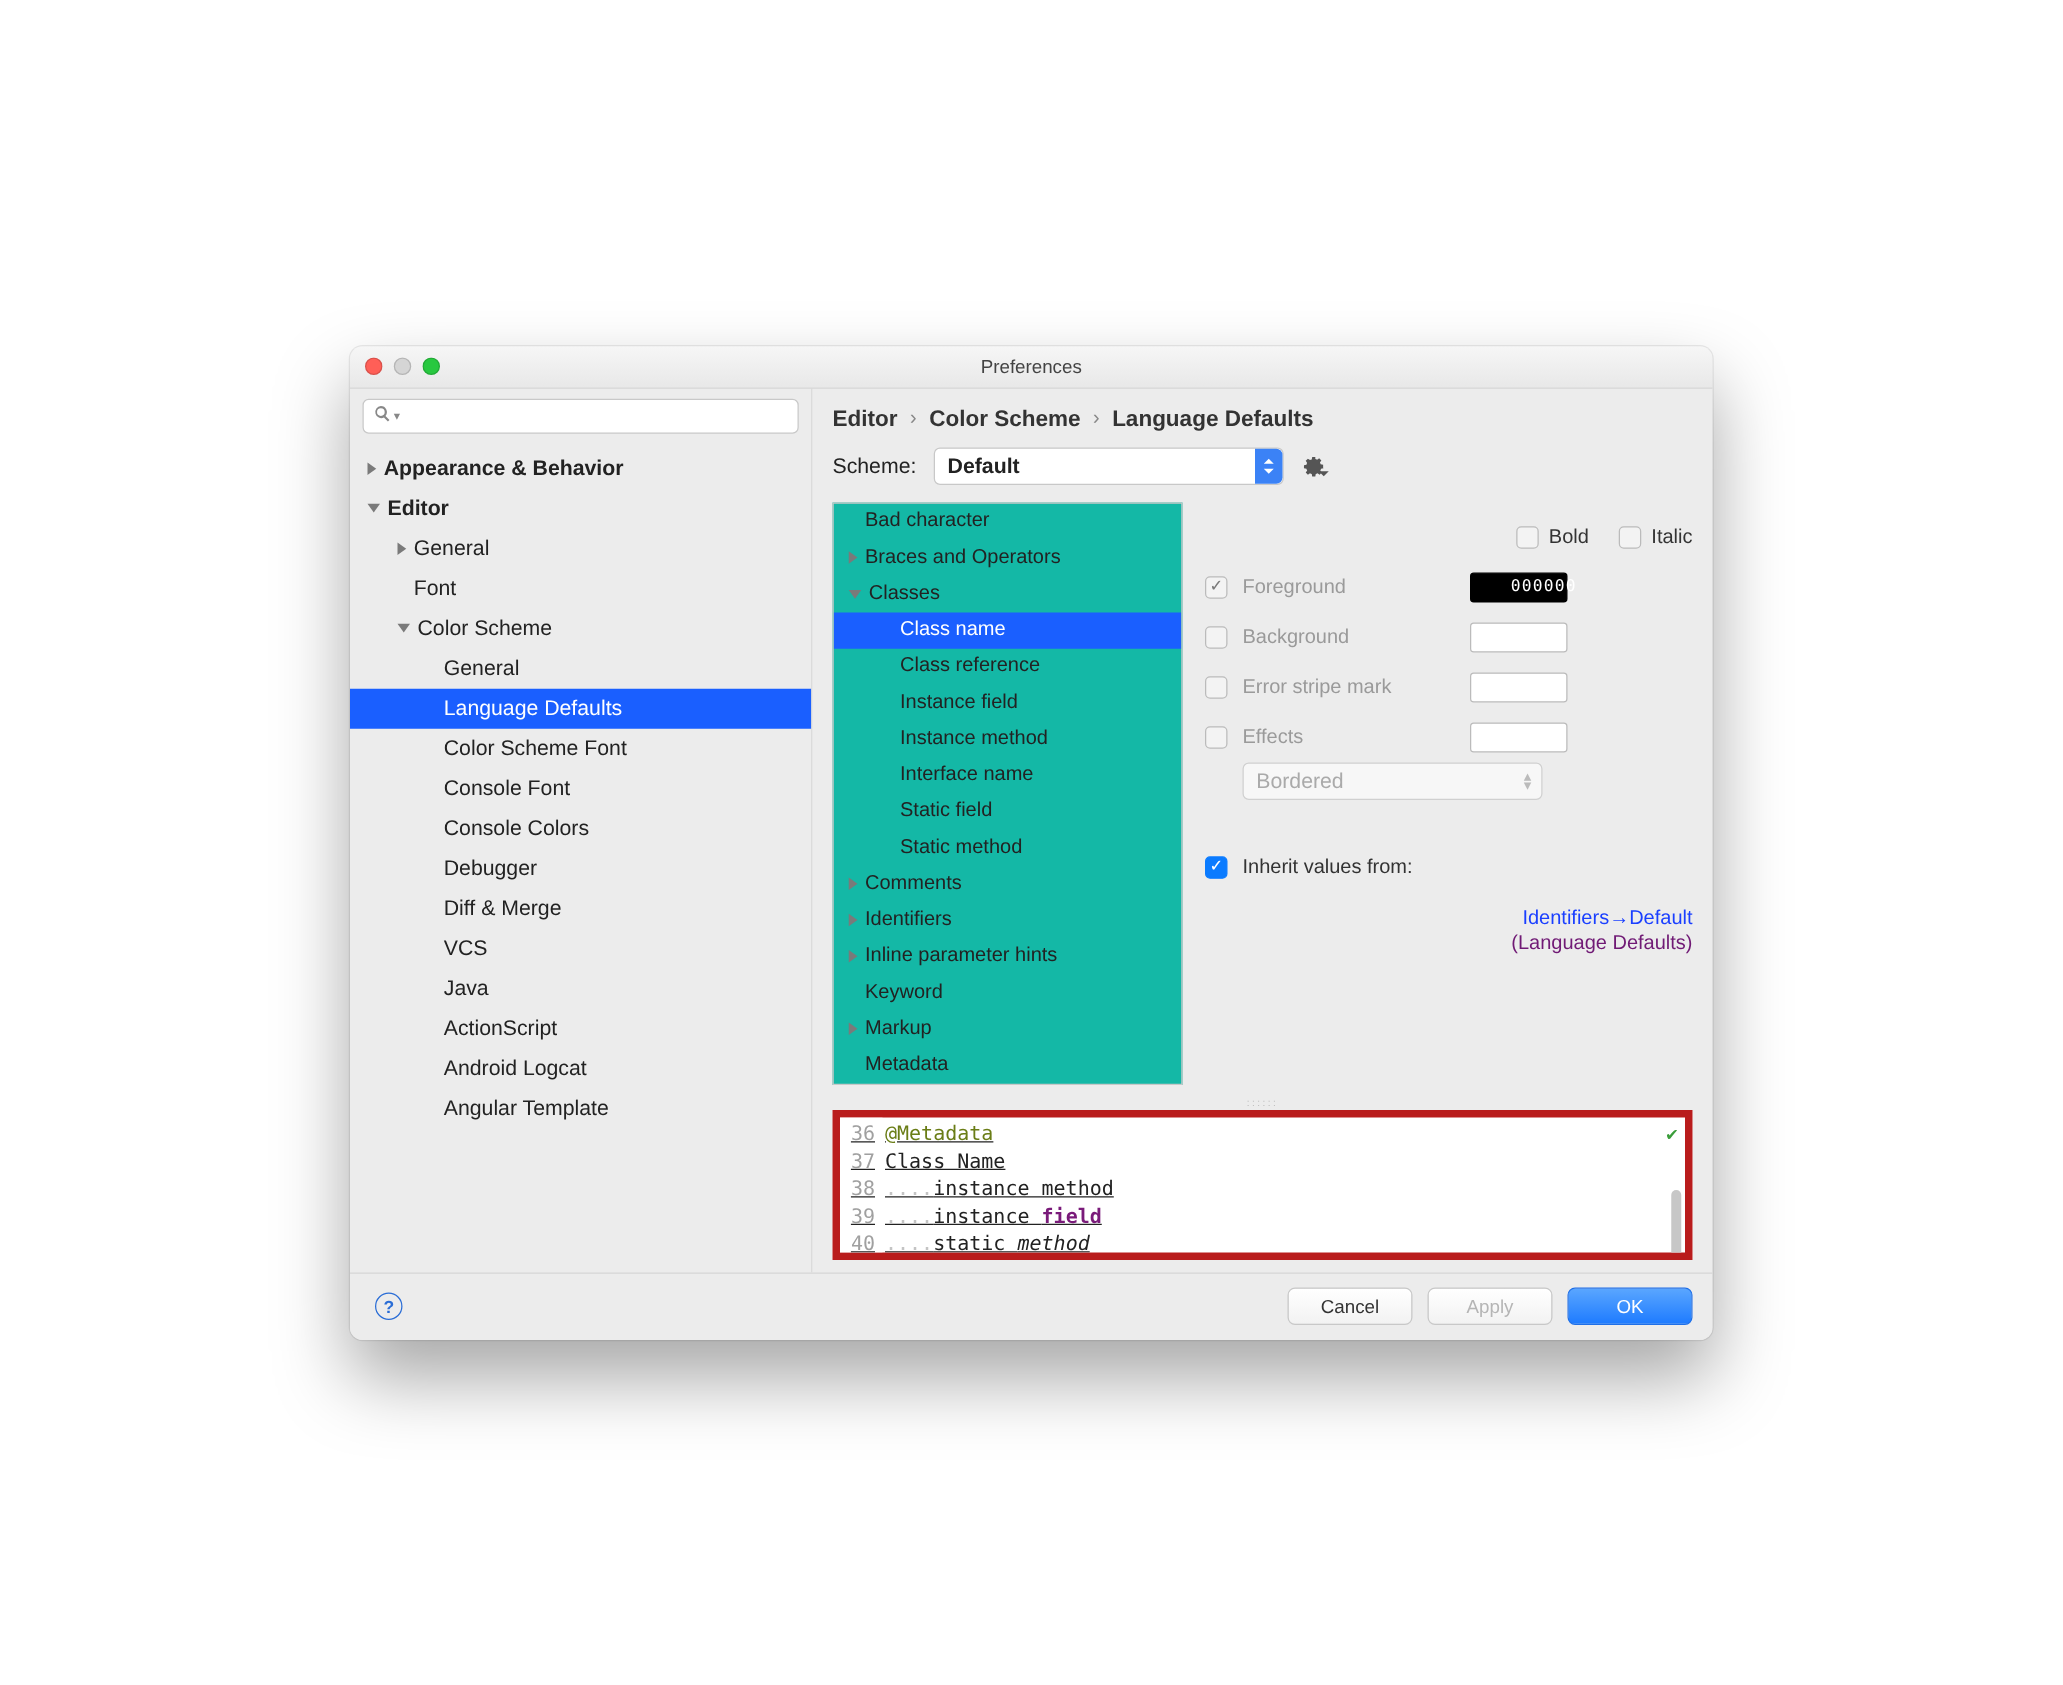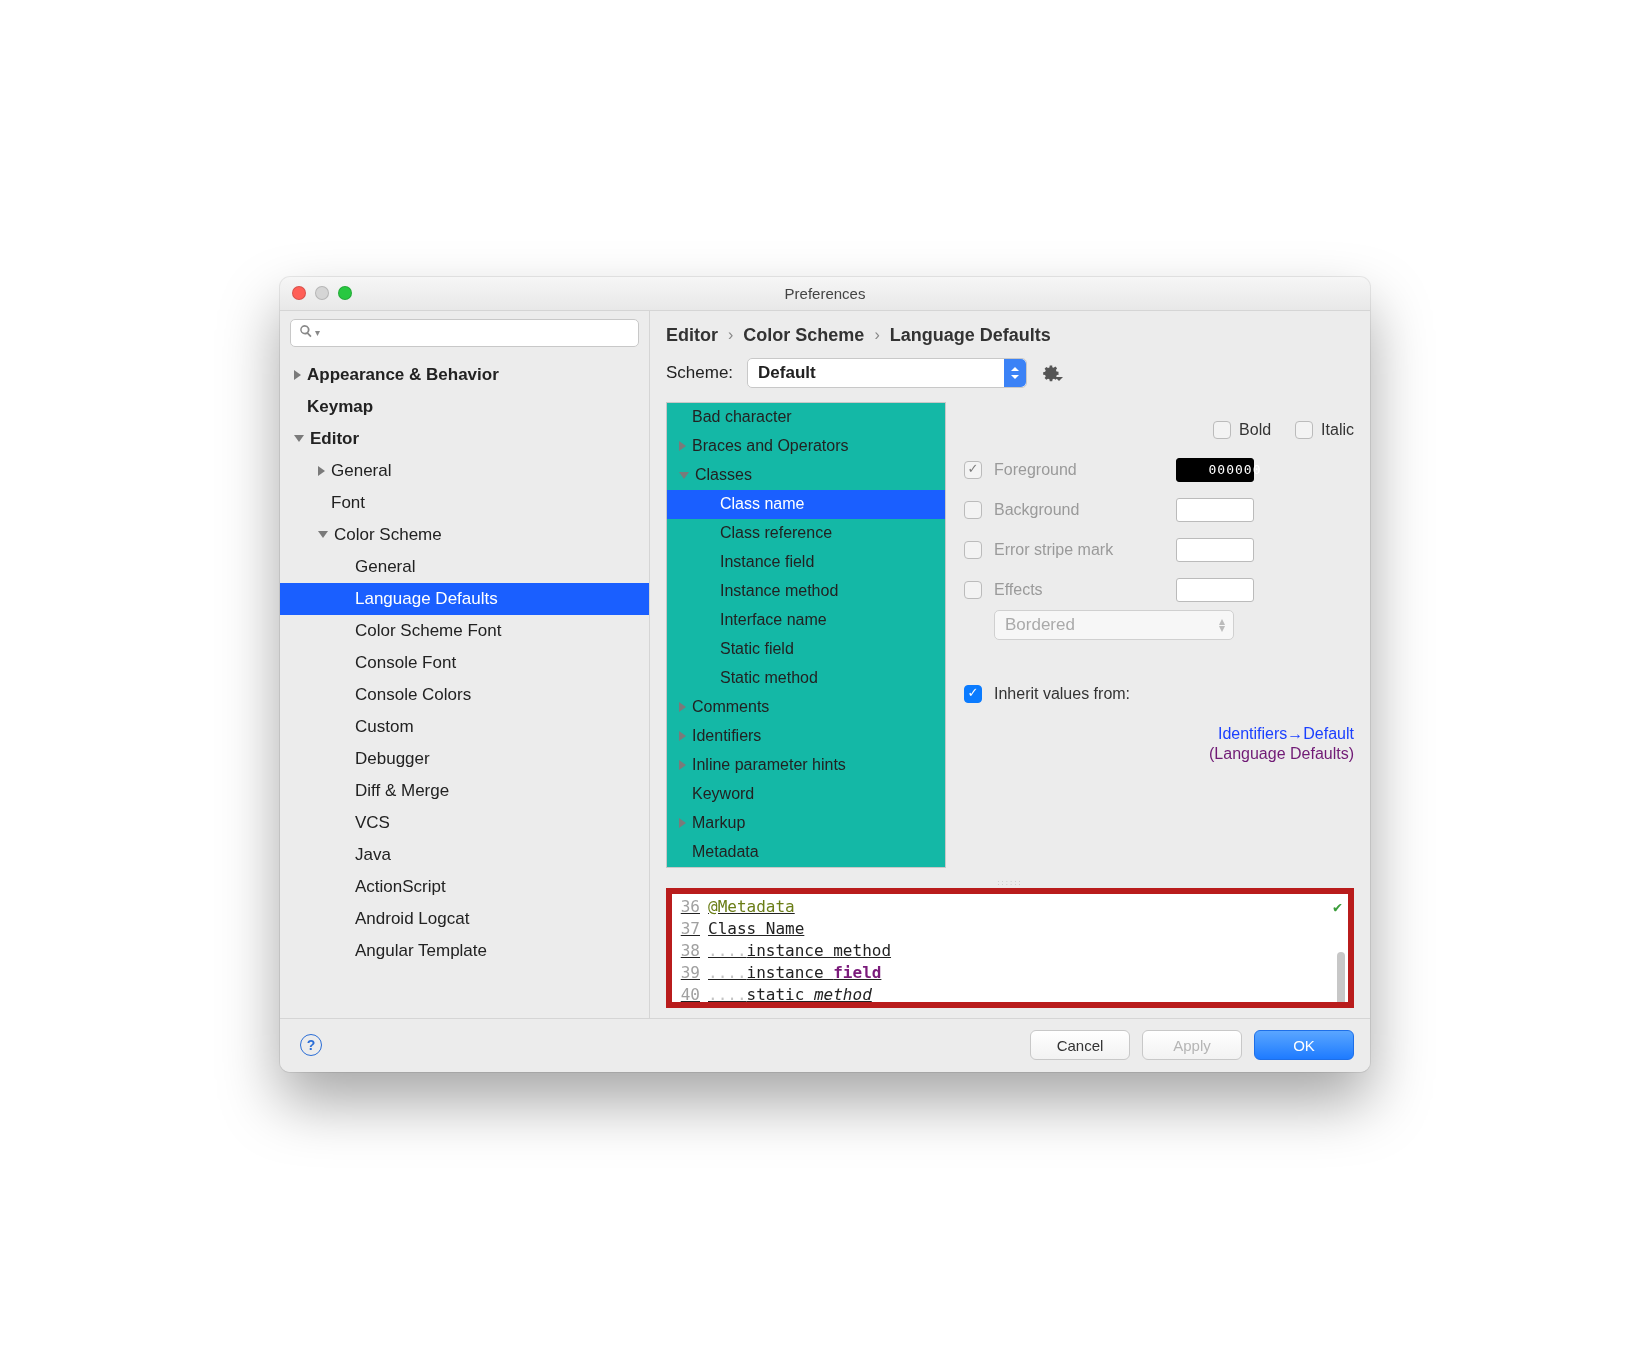--- a/index.html
+++ b/index.html
@@ -255,24 +255,20 @@
           <span class="chev">▾</span>
           <input type="text" placeholder="" style="">
         </div>
       </div>
       <div class="tree" id="sidebar-tree">
           <div class="trow d0 bold">
             <div class="arrow"></div>
             <span class="lbl">Appearance &amp; Behavior</span>
           </div>
           <div class="trow d0 bold">
-            <div class="noarrow"></div>
-            <span class="lbl">Keymap</span>
-          </div>
-          <div class="trow d0 bold">
             <div class="arrow open"></div>
             <span class="lbl">Editor</span>
           </div>
           <div class="trow d1">
             <div class="arrow"></div>
             <span class="lbl">General</span>
           </div>
           <div class="trow d1">
             <div class="noarrow"></div>
             <span class="lbl">Font</span>
@@ -293,24 +289,20 @@
             <div class="noarrow"></div>
             <span class="lbl">Color Scheme Font</span>
           </div>
           <div class="trow d2">
             <div class="noarrow"></div>
             <span class="lbl">Console Font</span>
           </div>
           <div class="trow d2">
             <div class="noarrow"></div>
             <span class="lbl">Console Colors</span>
-          </div>
-          <div class="trow d2">
-            <div class="noarrow"></div>
-            <span class="lbl">Custom</span>
           </div>
           <div class="trow d2">
             <div class="noarrow"></div>
             <span class="lbl">Debugger</span>
           </div>
           <div class="trow d2">
             <div class="noarrow"></div>
             <span class="lbl">Diff &amp; Merge</span>
           </div>
           <div class="trow d2">

